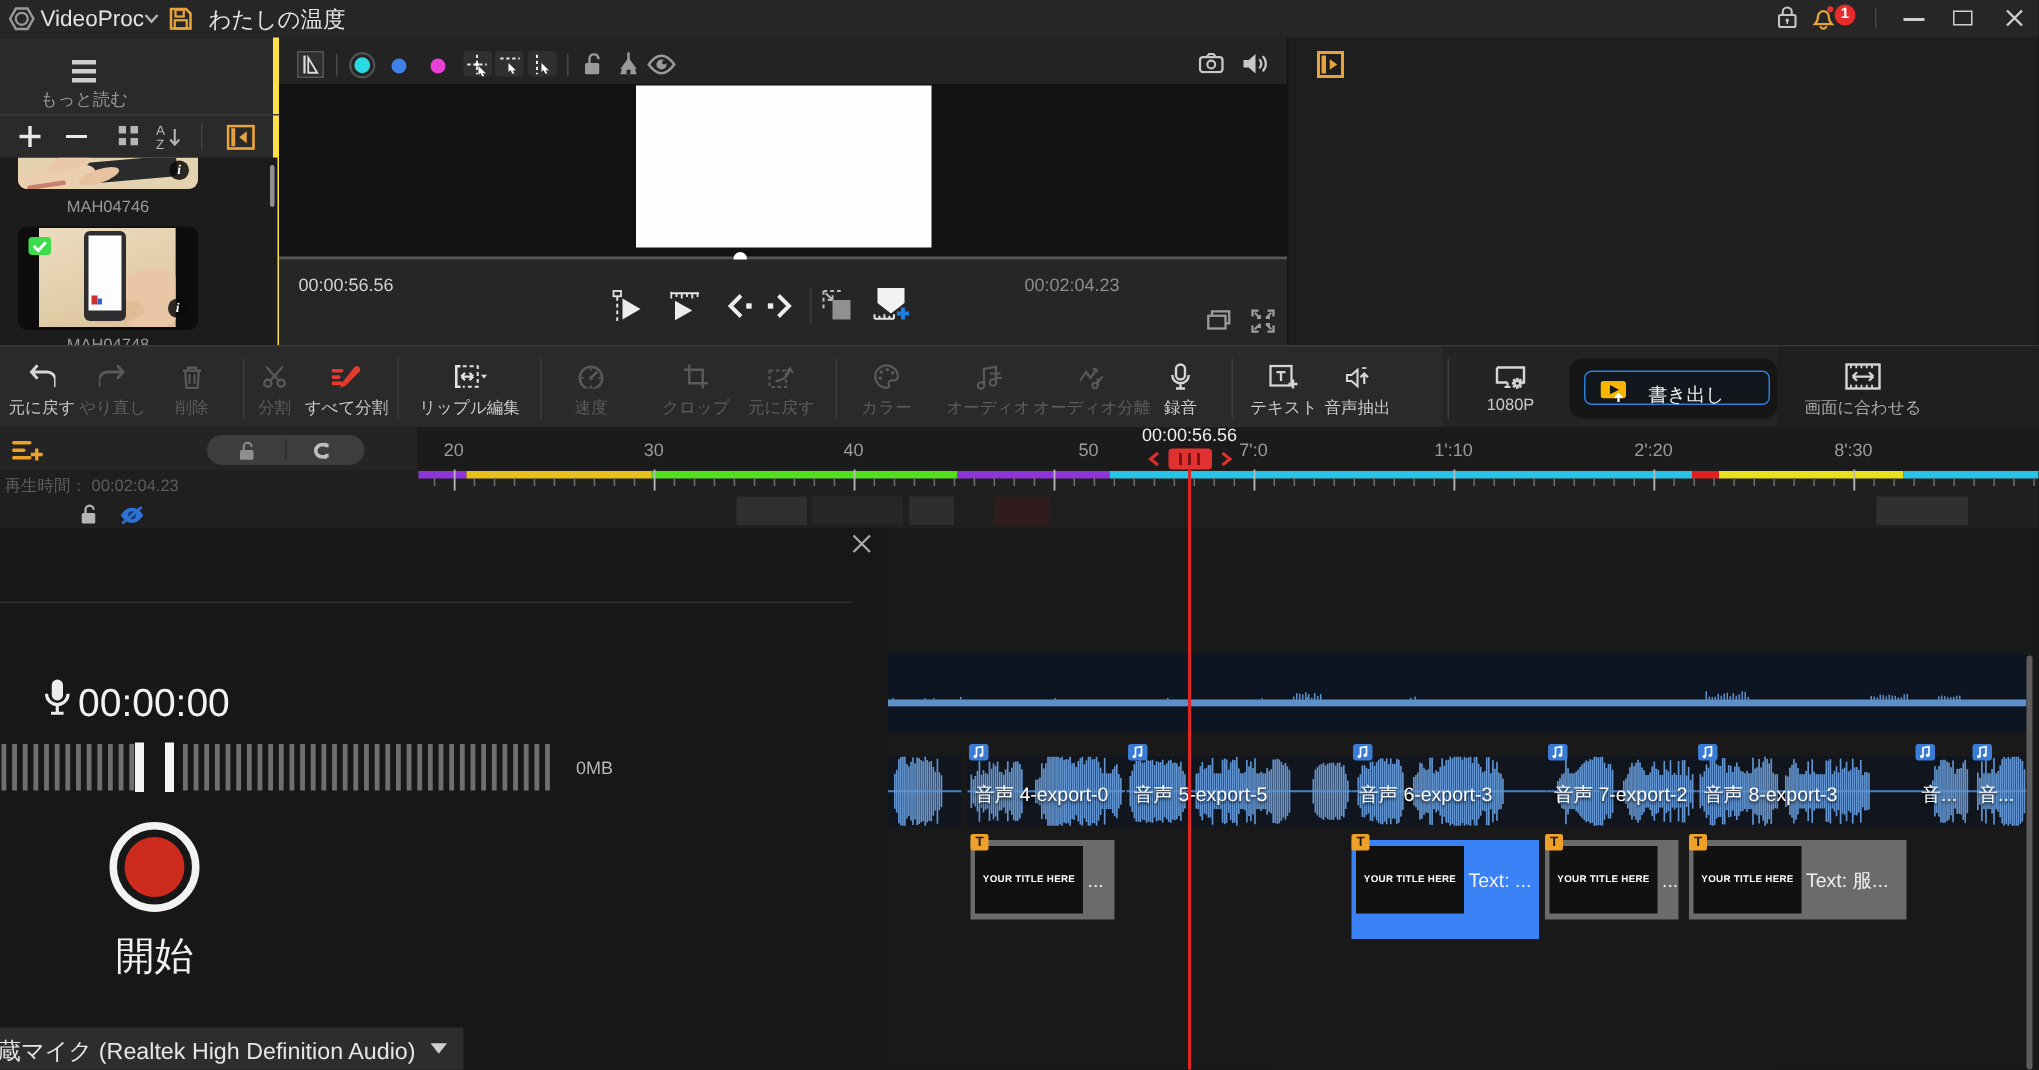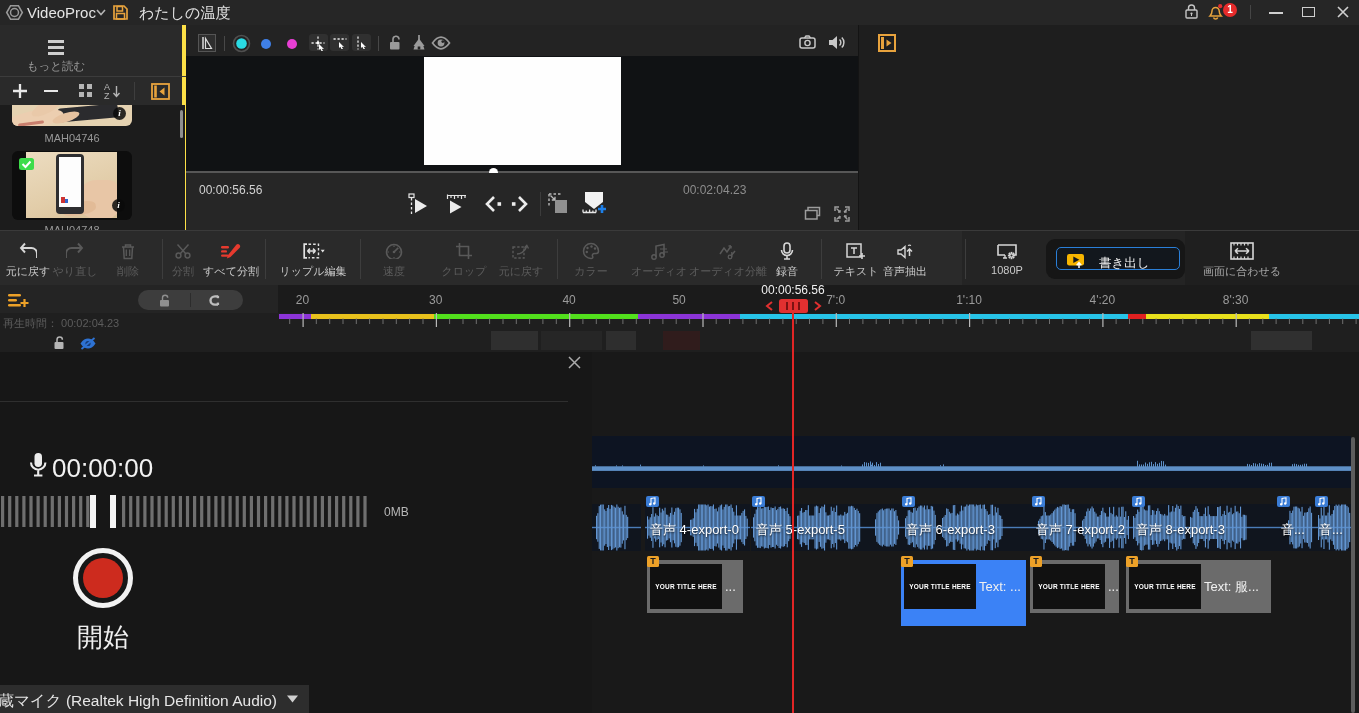--- a/index.html
+++ b/index.html
@@ -371,24 +371,24 @@
   <path d="M4 6 V3.8 a2.7 2.7 0 0 1 5.4 0" fill="none" stroke="#b5b5b5" stroke-width="1.5"></path>
  </svg>
  <svg class="a" style="left:79px;top:52px" width="18" height="13" viewBox="0 0 18 13">
   <path d="M1.5 6.5 C4 2.5 6.5 1.5 9 1.5 C11.5 1.5 14 2.5 16.5 6.5 C14 10.5 11.5 11.5 9 11.5 C6.5 11.5 4 10.5 1.5 6.5 Z" fill="#2e72d2"></path>
   <circle cx="9" cy="6.5" r="2.6" fill="#163a74"></circle>
   <path d="M2.5 12 L15.5 1" stroke="#2e72d2" stroke-width="1.8"></path>
  </svg>
 <div class="a" style="left:272.5px;top:8px;width:60px;text-align:center;font-size:12px;color:#9b9b9b">20</div>
 <div class="a" style="left:405.8px;top:8px;width:60px;text-align:center;font-size:12px;color:#9b9b9b">30</div>
 <div class="a" style="left:539.1px;top:8px;width:60px;text-align:center;font-size:12px;color:#9b9b9b">40</div>
-<div class="a" style="left:672.4px;top:8px;width:60px;text-align:left;font-size:12px;color:#9b9b9b">50</div>
+<div class="a" style="left:672.4px;top:8px;width:60px;text-align:right;font-size:12px;color:#9b9b9b">50</div>
 <div class="a" style="left:805.7px;top:8px;width:60px;text-align:center;font-size:12px;color:#9b9b9b">7':0</div>
 <div class="a" style="left:939.0px;top:8px;width:60px;text-align:center;font-size:12px;color:#9b9b9b">1':10</div>
-<div class="a" style="left:1072.3px;top:8px;width:60px;text-align:center;font-size:12px;color:#9b9b9b">4':20</div>
+<div class="a" style="left:1072.3px;top:8px;width:60px;text-align:center;font-size:12px;color:#9b9b9b">2':20</div>
 <div class="a" style="left:1205.6px;top:8px;width:60px;text-align:center;font-size:12px;color:#9b9b9b">8':30</div>
 <div class="a" style="left:279px;top:28.5px;width:32px;height:5px;background:#8c34d8"></div>
 <div class="a" style="left:311px;top:28.5px;width:123px;height:5px;background:#e8c11c"></div>
 <div class="a" style="left:434px;top:28.5px;width:204px;height:5px;background:#52e01c"></div>
 <div class="a" style="left:638px;top:28.5px;width:102px;height:5px;background:#8c34d8"></div>
 <div class="a" style="left:740px;top:28.5px;width:388px;height:5px;background:#27c4e8"></div>
 <div class="a" style="left:1128px;top:28.5px;width:18px;height:5px;background:#e02020"></div>
 <div class="a" style="left:1146px;top:28.5px;width:123px;height:5px;background:#e8e01c"></div>
 <div class="a" style="left:1269px;top:28.5px;width:90px;height:5px;background:#27c4e8"></div>
 <svg class="a" style="left:0;top:0" width="1359" height="45" viewBox="0 0 1359 45">

